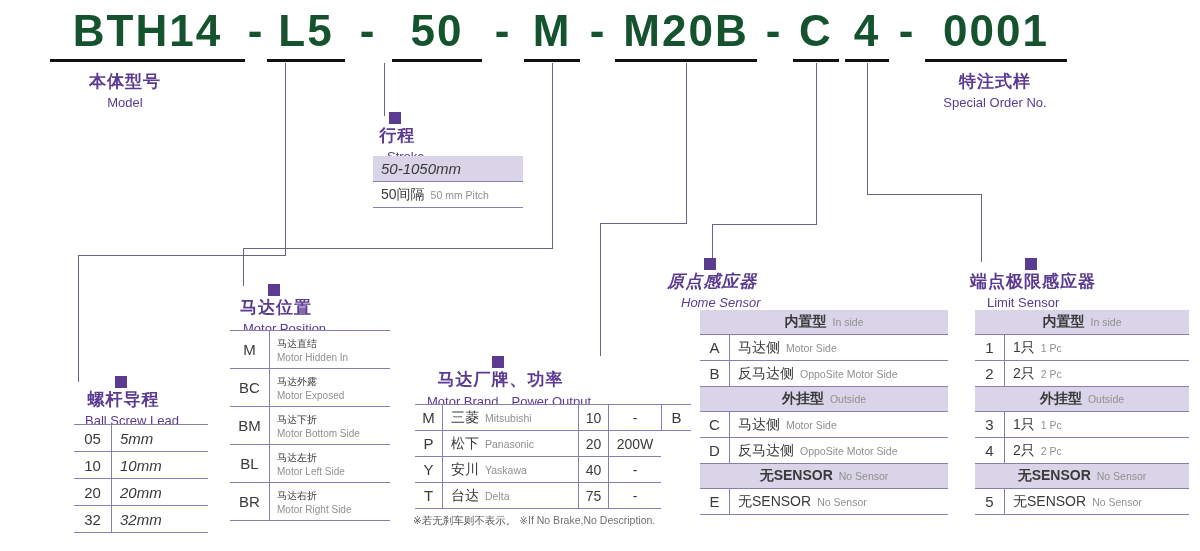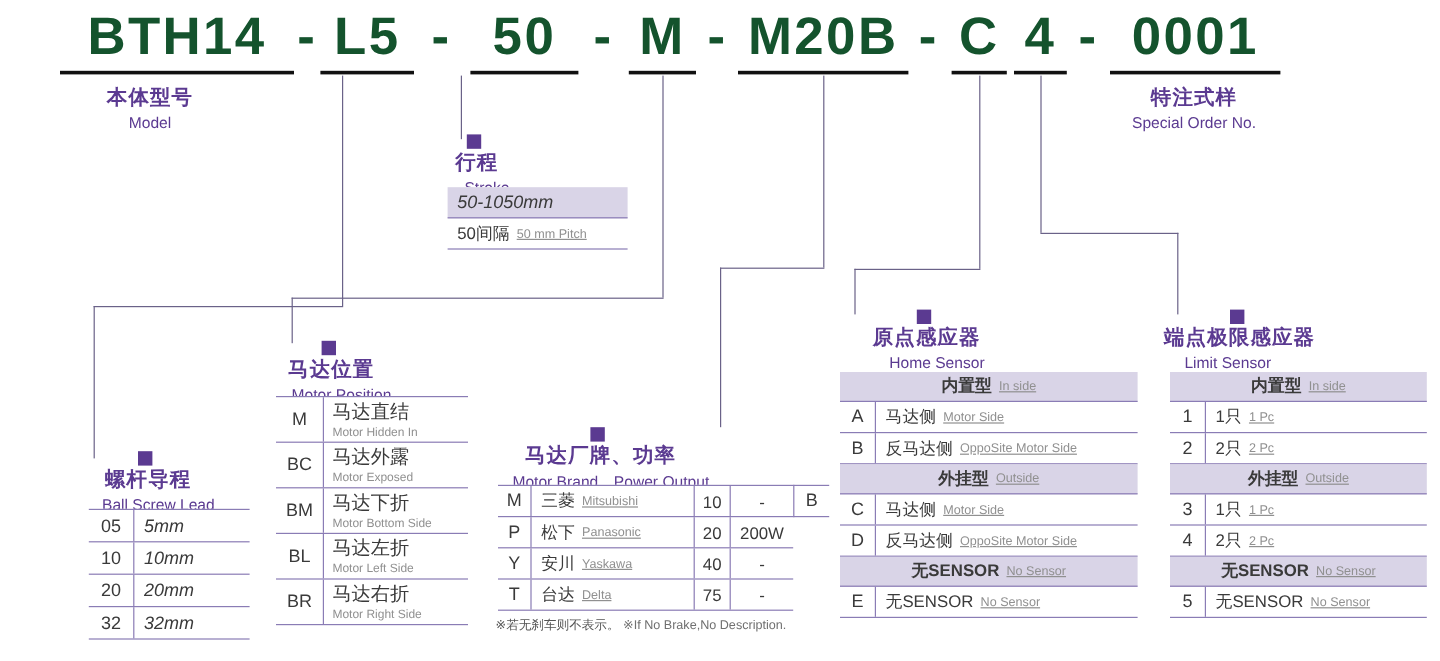--- a/index.html
+++ b/index.html
@@ -39,24 +39,24 @@
   .tcode{align-self:stretch;display:flex;align-items:center;justify-content:center;
          border-right:1px solid var(--border);color:var(--dark);font-size:15px;flex:0 0 auto;}
   .w40{width:40px;} .w38{width:38px;} .w30{width:30px;} .w28{width:28px;}
   .tdesc{display:flex;flex-direction:column;justify-content:center;padding:2px 7px;flex:1;min-width:0;}
   .tdesc-inline{display:flex;align-items:center;gap:6px;padding:0 8px;flex:1;min-width:0;}
   .cell-c{align-self:stretch;display:flex;align-items:center;justify-content:center;
           border-right:1px solid var(--border);color:var(--dark);font-size:14px;flex:0 0 auto;}
   .cell-last{border-right:none;}
   .ghead{background:var(--lav);display:flex;align-items:center;justify-content:center;gap:6px;}
   .zh14{font-size:14px;color:var(--dark);white-space:nowrap;}
-  .zh13{font-size:16px;color:var(--dark);white-space:nowrap;}
+  .zh13{font-size:10px;color:var(--dark);white-space:nowrap;}
   .val15{font-size:15px;color:var(--dark);white-space:nowrap;font-style:italic;}
   .b{font-weight:bold;}
-  .en{font-size:10.5px;color:var(--gray);white-space:nowrap;text-decoration:underline;}
+  .en{font-size:10.5px;color:var(--gray);white-space:nowrap;}
   .en-line{font-size:10px;color:var(--gray);margin-top:1px;white-space:nowrap;}
   .lavrow{background:var(--lav);}
   .brake-cell{position:absolute;display:flex;align-items:center;justify-content:center;
               border-top:1px solid var(--border);border-left:1px solid var(--border);
               border-bottom:1px solid var(--border);font-size:15px;color:var(--dark);}
   .note{position:absolute;font-size:10.5px;color:#555;white-space:nowrap;}
   .note .en-part{color:#707070;}
 </style>
 </head>
 <body>
@@ -253,21 +253,21 @@
       <div class="cell-c" style="width:30px;">75</div>
       <div class="cell-c cell-last" style="width:52px;">-</div>
     </div>
   </div>
   <div class="brake-cell" style="left:661px;top:404px;width:30px;height:27px;">B</div>
   <div class="note" style="left:413px;top:514px;text-align:right;">
     <span>※若无刹车则不表示。</span>
     <span class="en-part">※If No Brake,No Description.</span>
   </div>
 
-  <div class="sec-title" style="left:724px;top:258px;">
+  <div class="sec-title" style="left:664px;top:258px;font-style:italic;">
     <div class="row1">
       <span class="sq"></span>
       <span class="title-zh">原点感应器</span>
     </div>
     <div class="title-en">Home Sensor</div>
   </div>
   <div class="tbl" style="left:700px;top:310px;width:248px;">
     <div class="trow r25 ghead">
       <span class="zh14 b">内置型</span>
       <span class="en">In side</span>

